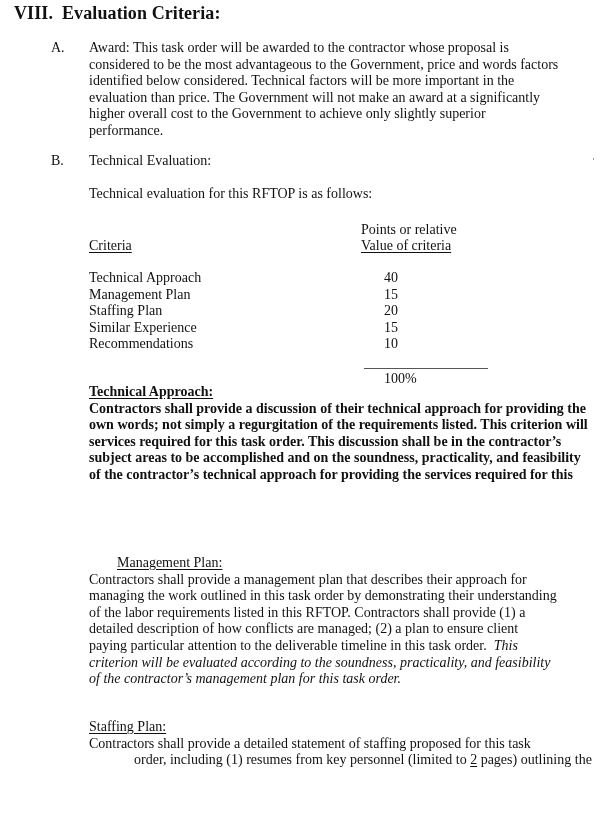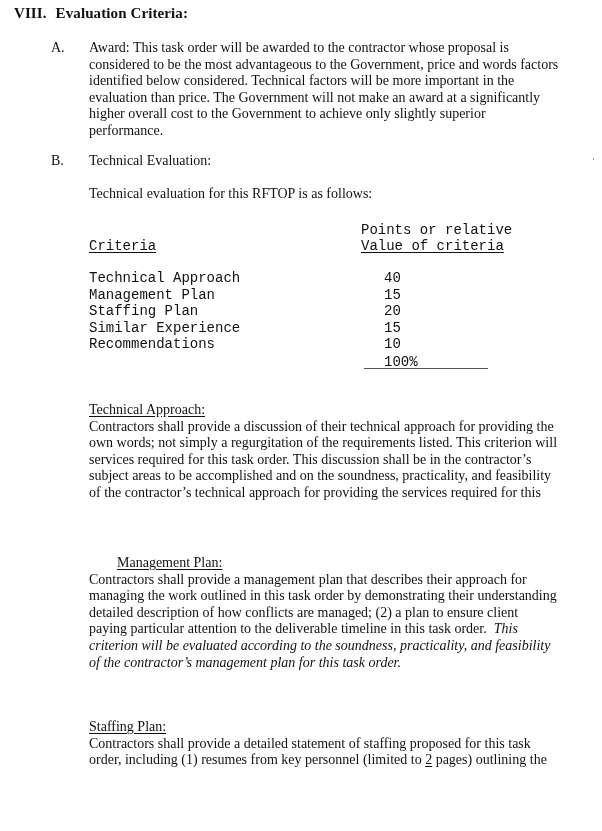--- a/index.html
+++ b/index.html
@@ -15,21 +15,21 @@
     font-family: "Liberation Serif", "DejaVu Serif", serif;
     color: #111111;
     font-size: 14px;
     line-height: 16.6px;
   }
   .abs { position: absolute; }
   .heading {
     left: 14px;
     top: 5px;
     font-weight: bold;
-    font-size: 15px;
+    font-size: 18px;
     letter-spacing: 0.1px;
   }
   .heading .num { margin-right: 9px; }
   .marker { width: 30px; }
   .para {
     width: 505px;
     white-space: normal;
   }
   .line { display: block; white-space: nowrap; }
   .u { text-decoration: underline; text-underline-offset: 2px; }
@@ -66,62 +66,63 @@
   <span class="line">identified below considered. Technical factors will be more important in the</span>
   <span class="line">evaluation than price.  The Government will not make an award at a significantly</span>
   <span class="line">higher overall cost to the Government to achieve only slightly superior</span>
   <span class="line">performance.</span>
 </div>
 
 <div class="abs marker" style="left:51px; top:153px;">B.</div>
 <div class="abs" style="left:89px; top:153px;">Technical Evaluation:</div>
 <div class="abs" style="left:89px; top:186px;">Technical evaluation for this RFTOP is as follows:</div>
 
-<div class="abs" style="left:0; top:0; width:554px; height:400px;font-family:Liberation Mono, monospace;">
+<div class="abs" style="left:0; top:0; width:554px; height:400px;">
   <div class="abs val-col" style="top:222px;">Points or relative</div>
   <div class="abs crit-col u" style="top:238px;">Criteria</div>
   <div class="abs val-col u" style="top:238px;">Value of criteria</div>
 
   <div class="abs crit-col" style="top:270px;">Technical Approach</div>
   <div class="abs row-val" style="top:270px;">40</div>
 
   <div class="abs crit-col" style="top:286.5px;">Management Plan</div>
   <div class="abs row-val" style="top:286.5px;">15</div>
 
   <div class="abs crit-col" style="top:303px;">Staffing Plan</div>
   <div class="abs row-val" style="top:303px;">20</div>
 
   <div class="abs crit-col" style="top:319.5px;">Similar Experience</div>
   <div class="abs row-val" style="top:319.5px;">15</div>
 
   <div class="abs crit-col" style="top:336px;">Recommendations</div>
   <div class="abs row-val" style="top:336px;">10</div>
 
   <div class="abs total-rule"></div>
-  <div class="abs row-val" style="top:354px;">100%</div>
+  <div class="abs row-val" style="top:371px;">100%</div>
 </div>
 
-<div class="abs para" style="left:89px; top:402px;">
+<div class="abs para" style="left:89px; top:384px;font-weight:bold;">
   <span class="line u" style="display:inline-block;">Technical Approach:</span>
   <span class="line">Contractors shall provide a discussion of their technical approach for providing the</span>
   <span class="line">own words; not simply a regurgitation of the requirements listed.  This criterion will</span>
   <span class="line">services required for this task order.  This discussion shall be in the contractor’s</span>
   <span class="line">subject areas to be accomplished and on the soundness, practicality, and feasibility</span>
   <span class="line">of the contractor’s technical approach for providing the services required for this</span>
 </div>
 
 <div class="abs para" style="left:89px; top:555px;">
   <span class="line u" style="display:inline-block;margin-left:28px;">Management Plan:</span>
   <span class="line">Contractors shall provide a management plan that describes their approach for</span>
   <span class="line">managing the work outlined in this task order by demonstrating their understanding</span>
+  <span class="line">of the labor requirements listed in this RFTOP.  Contractors shall provide (1) a</span>
   <span class="line">detailed description of how conflicts are managed; (2) a plan to ensure client</span>
   <span class="line"><span style="white-space:pre;">paying particular attention to the deliverable timeline in this task order.  </span><span class="i">This</span></span>
   <span class="line i">criterion will be evaluated according to the soundness, practicality, and feasibility</span>
   <span class="line i">of the contractor’s management plan for this task order.</span>
 </div>
 
 <div class="abs para" style="left:89px; top:719px;">
   <span class="line u" style="display:inline-block;">Staffing Plan:</span>
   <span class="line">Contractors shall provide a detailed statement of staffing proposed for this task</span>
-  <span class="line"><span style="white-space:pre;">order, including (1) resumes from key personnel (limited to </span><span class="u">2</span><span style="white-space:pre;margin-top:48px;"> pages) outlining the</span></span>
+  <span class="line"><span style="white-space:pre;margin-left:45px;">order, including (1) resumes from key personnel (limited to </span><span class="u">2</span><span style="white-space:pre;margin-top:48px;"> pages) outlining the</span></span>
 </div>
 
 <div class="abs speck"></div>
 
 </body></html>

